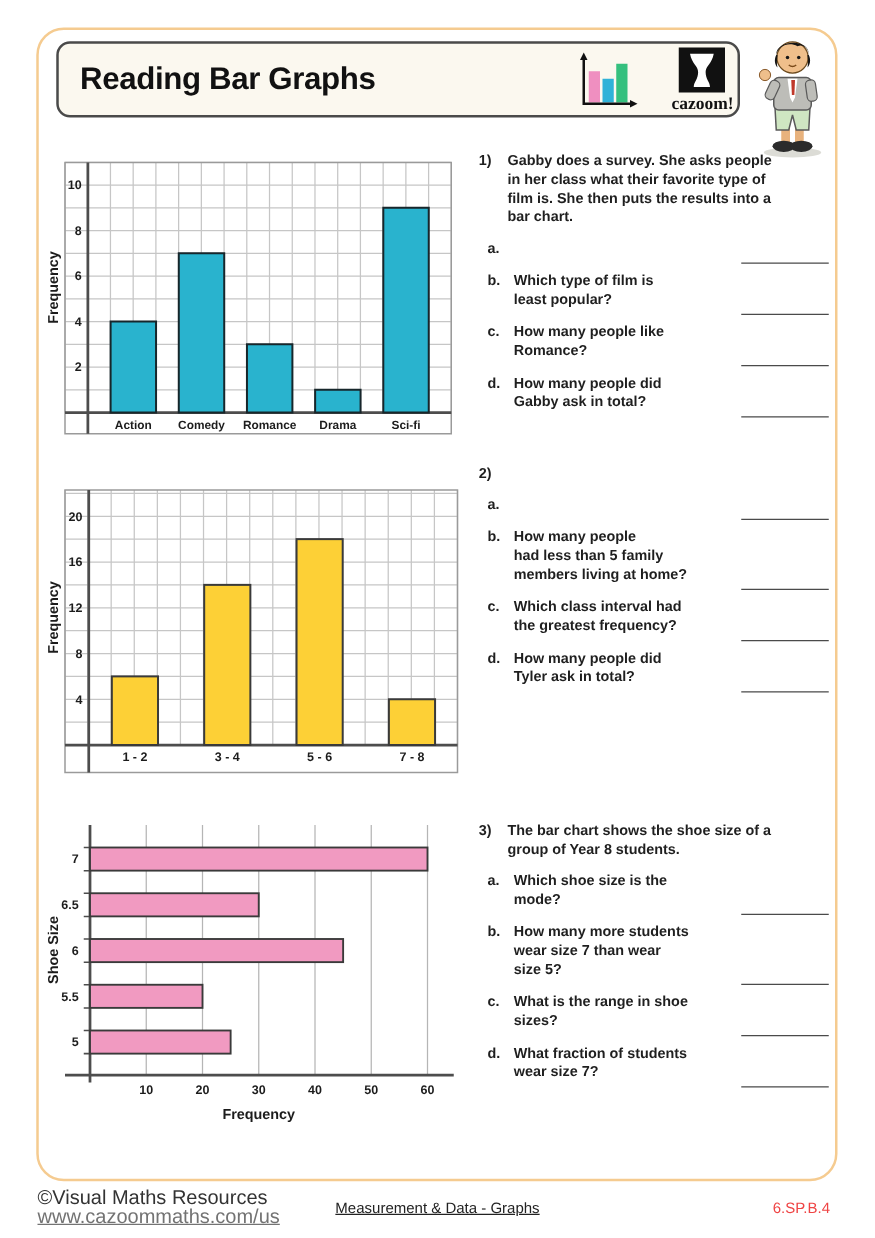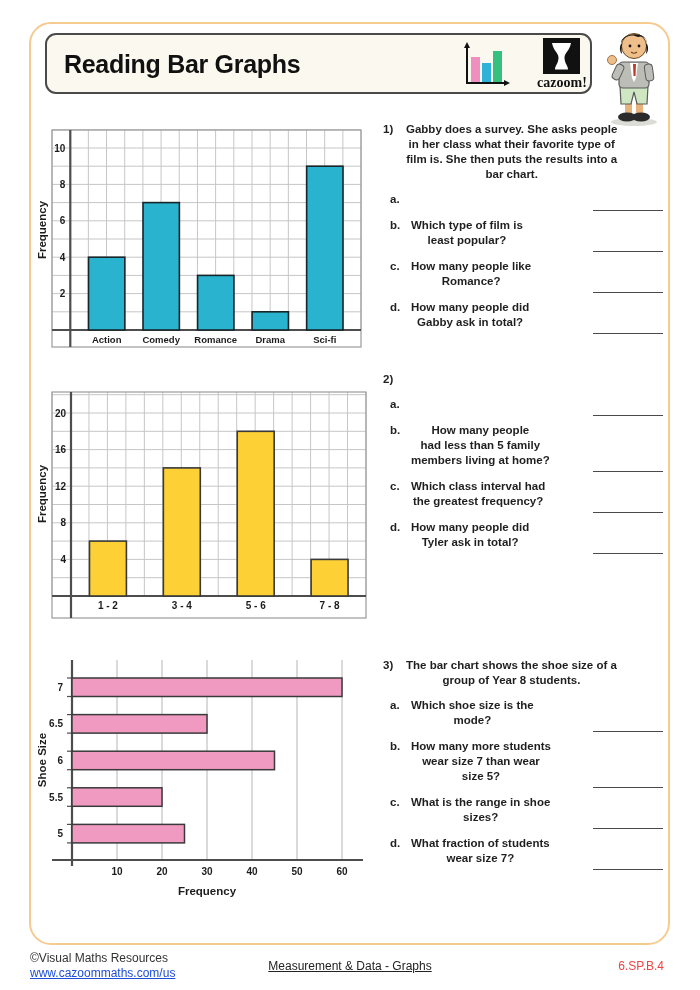--- a/index.html
+++ b/index.html
@@ -24,27 +24,27 @@
   .boy{position:absolute;left:597px;top:26px;z-index:3;}
   .chart{position:absolute;z-index:2;}
   #c1{left:38px;top:125px;}
   #c2{left:38px;top:388px;}
   #c3{left:38px;top:652px;}
   .qcol{position:absolute;left:383px;width:280px;z-index:2;color:#1f1f1f;
     font-size:11.5px;line-height:15px;font-weight:bold;}
   #q1{top:122px;} #q2{top:372px;} #q3{top:658px;}
   .q-intro{display:flex;margin-bottom:10px;}
   .q-num{flex:none;width:23px;}
-  .q-text,.p-text{white-space:pre-line;text-align:center;}
+  .q-text,.p-text{white-space:pre-line;}
   .q-part{display:flex;padding-left:7px;margin-bottom:11px;}
   .p-label{flex:none;width:21px;}
   .answer-line{flex:none;width:70px;margin-left:auto;align-self:flex-end;
     margin-bottom:-4px;border-bottom:1.5px solid #4a4a4a;}
-  .f-left{position:absolute;left:30px;top:951px;font-size:12px;color:#333;line-height:15px;z-index:2;}
-  .f-url{color:#1d4ed8;text-decoration:underline;cursor:pointer;}
+  .f-left{position:absolute;left:30px;top:951px;font-size:16px;color:#333;line-height:15px;z-index:2;}
+  .f-url{color:#737373;text-decoration:underline;cursor:pointer;}
   .f-center{position:absolute;left:0;right:0;top:959px;text-align:center;font-size:12px;color:#222;z-index:1;text-decoration:underline;}
   .f-right{position:absolute;right:36px;top:959px;font-size:12px;color:#ef4444;z-index:2;}
 </style>
 </head>
 <body>
 
 <div class="page-frame"></div>
 
 <div class="title-box">
   <div class="page-title">Reading Bar Graphs</div>

